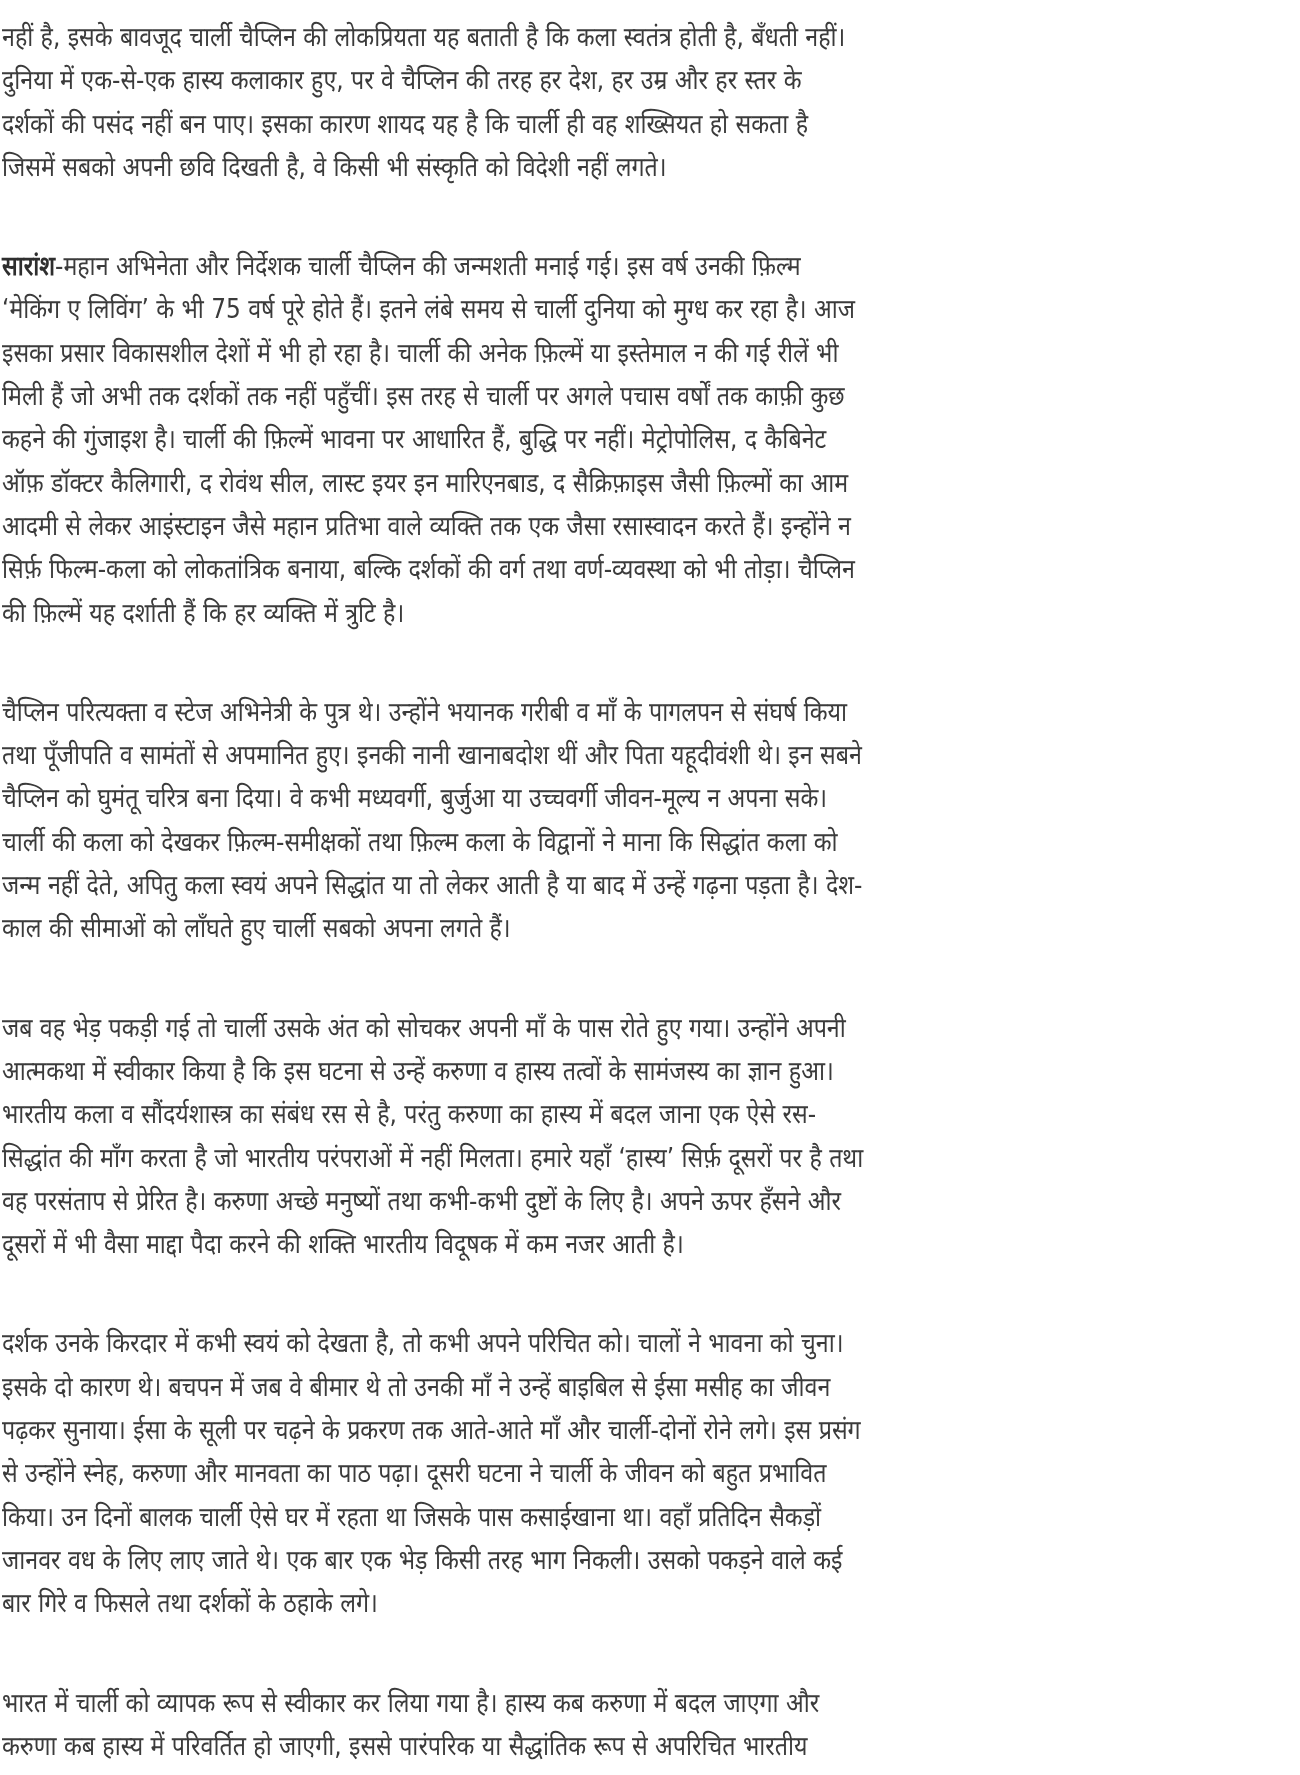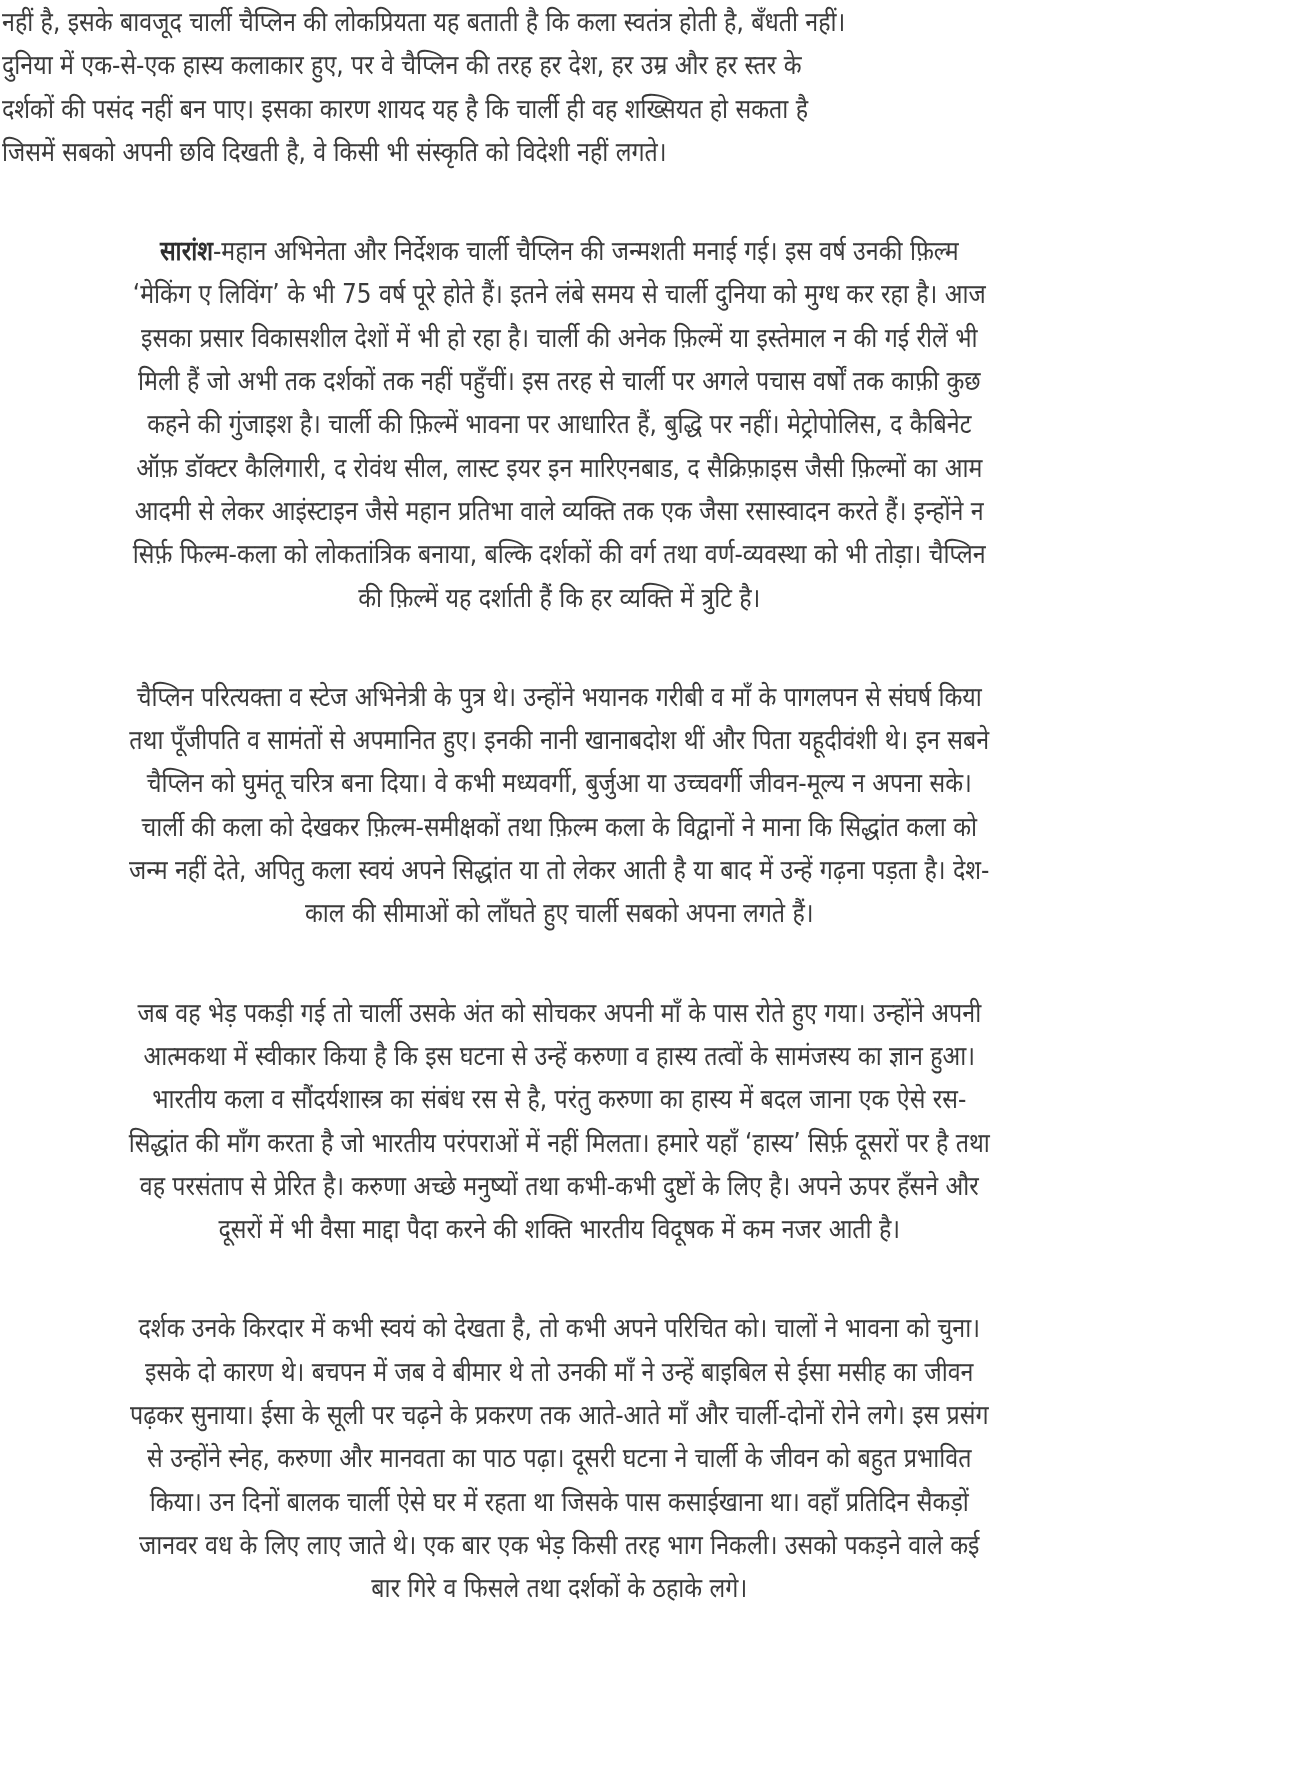--- a/index.html
+++ b/index.html
@@ -7,28 +7,28 @@
     width: 1300px;
     height: 1775px;
     overflow: hidden;
     position: relative;
     font-family: "DejaVu Sans", "Liberation Sans", sans-serif;
     color: #3b3b3b;
   }
   .page {
     position: absolute;
     left: 2px;
-    top: 0;
+    top: 15px;
     width: 1296px;
   }
   .para {
     margin: 0;
     padding: 0;
   }
-  .para + .para { margin-top: 56px; text-align: center; }
+  .para + .para { margin-top: 56px; }
   .line {
     display: block;
     white-space: nowrap;
     font-size: 27px;
     line-height: 43.3px;
     height: 43.3px;
     transform-origin: left center;
     transform: scaleX(0.86);
   }
   .bold { font-weight: bold; color: #2e2e2e; }
@@ -78,14 +78,18 @@
   <p class="para">
     <span class="line">दर्शक उनके किरदार में कभी स्वयं को देखता है, तो कभी अपने परिचित को। चालों ने भावना को चुना।</span>
     <span class="line">इसके दो कारण थे। बचपन में जब वे बीमार थे तो उनकी माँ ने उन्हें बाइबिल से ईसा मसीह का जीवन</span>
     <span class="line">पढ़कर सुनाया। ईसा के सूली पर चढ़ने के प्रकरण तक आते-आते माँ और चार्ली-दोनों रोने लगे। इस प्रसंग</span>
     <span class="line">से उन्होंने स्नेह, करुणा और मानवता का पाठ पढ़ा। दूसरी घटना ने चार्ली के जीवन को बहुत प्रभावित</span>
     <span class="line">किया। उन दिनों बालक चार्ली ऐसे घर में रहता था जिसके पास कसाईखाना था। वहाँ प्रतिदिन सैकड़ों</span>
     <span class="line">जानवर वध के लिए लाए जाते थे। एक बार एक भेड़ किसी तरह भाग निकली। उसको पकड़ने वाले कई</span>
     <span class="line">बार गिरे व फिसले तथा दर्शकों के ठहाके लगे।</span>
   </p>
 
+  <p class="para">
+    <span class="line">भारत में चार्ली को व्यापक रूप से स्वीकार कर लिया गया है। हास्य कब करुणा में बदल जाएगा और</span>
+    <span class="line">करुणा कब हास्य में परिवर्तित हो जाएगी, इससे पारंपरिक या सैद्धांतिक रूप से अपरिचित भारतीय</span>
+  </p>
 
 </div>
 
 </body></html>

